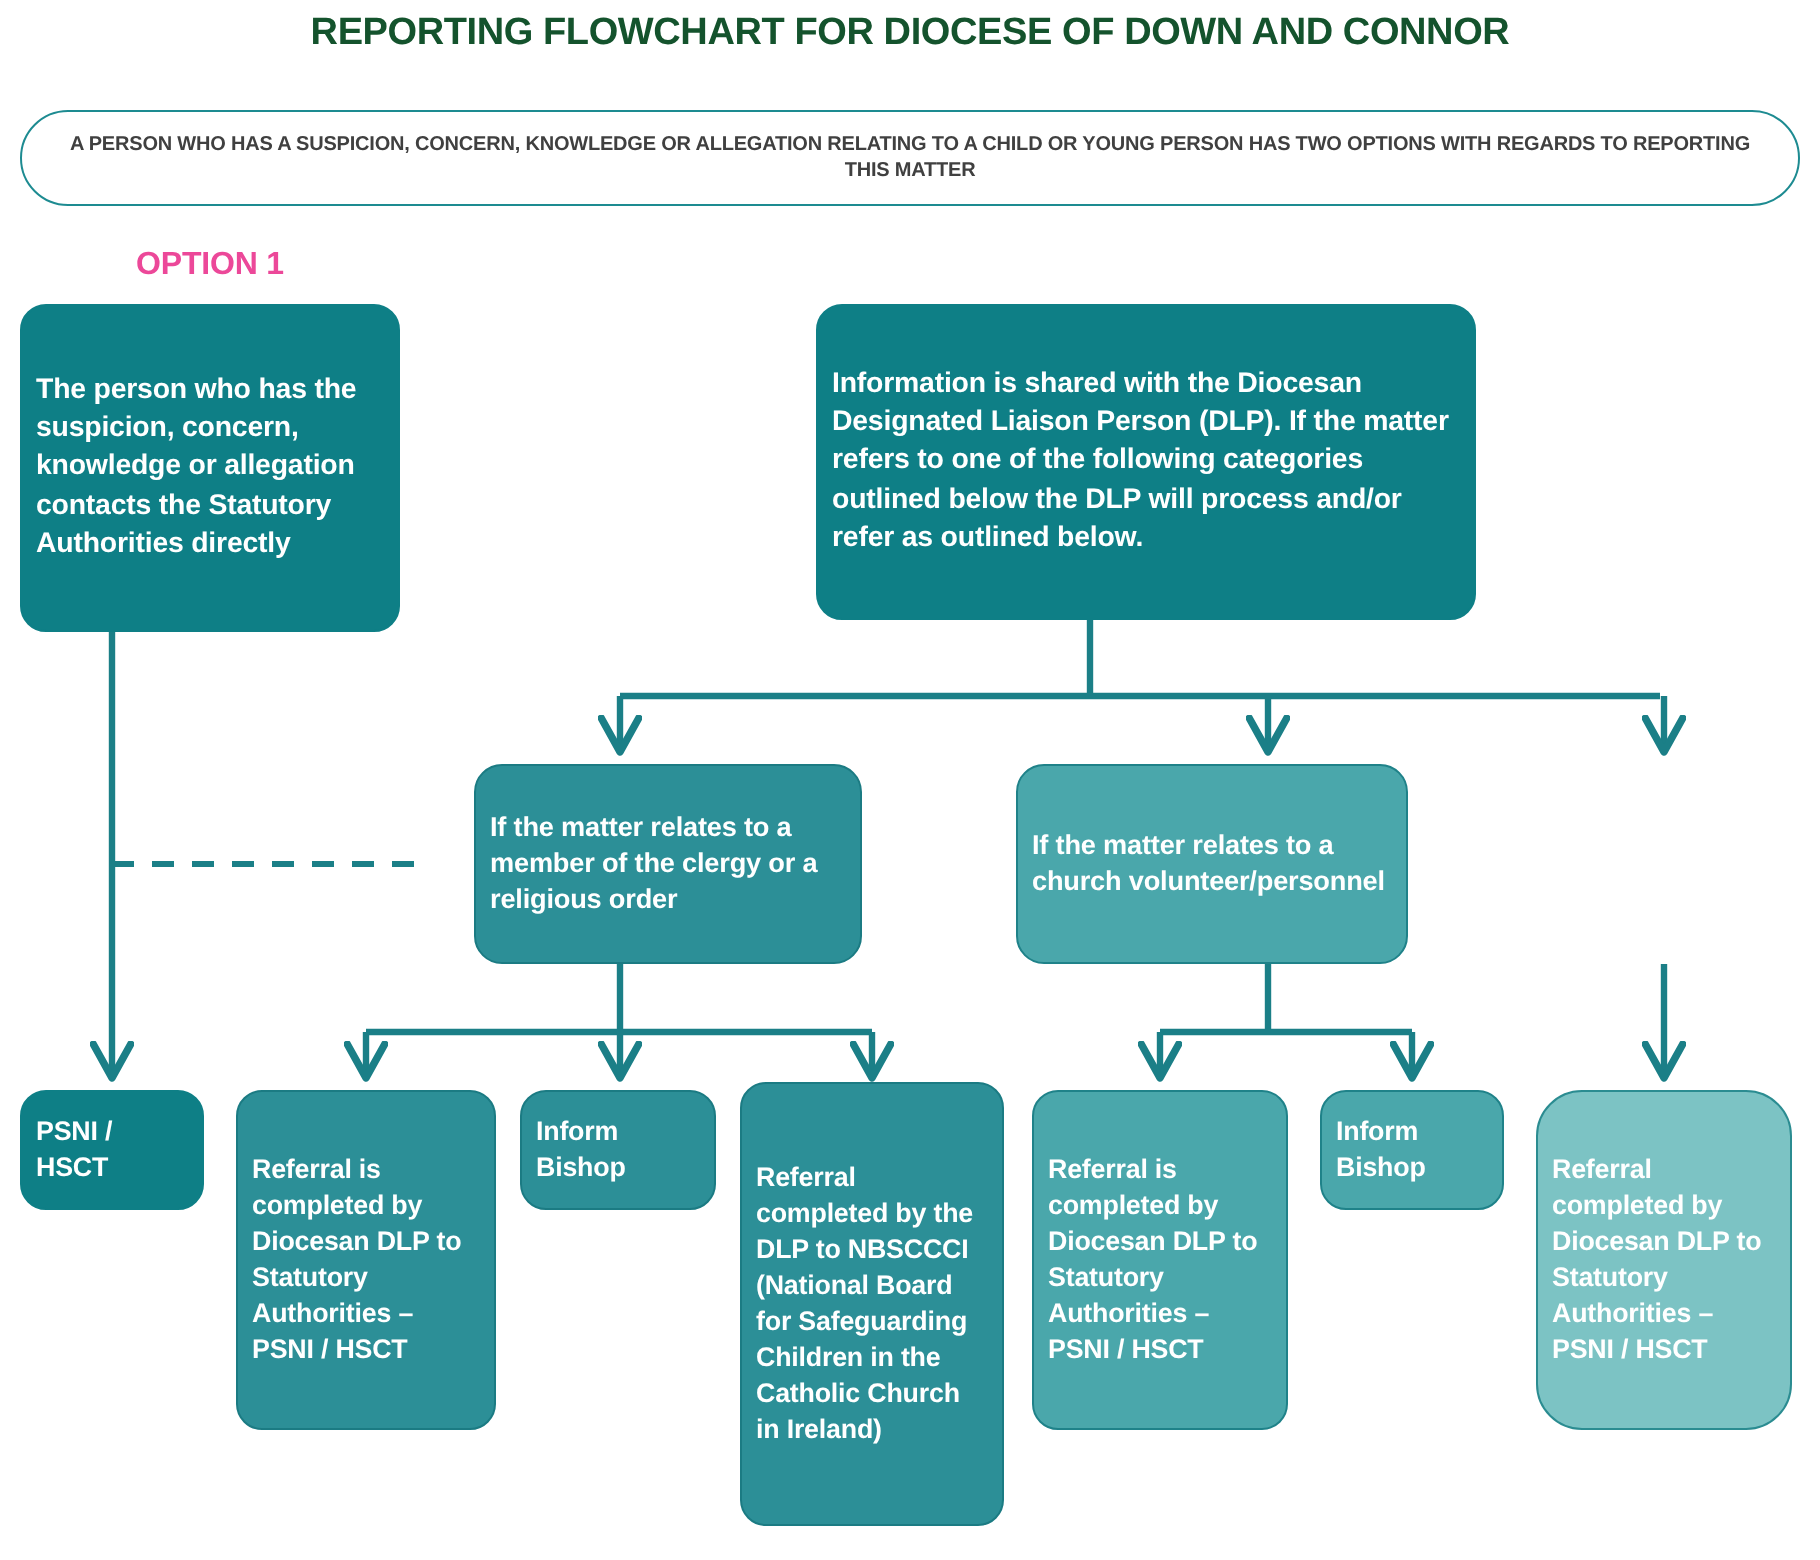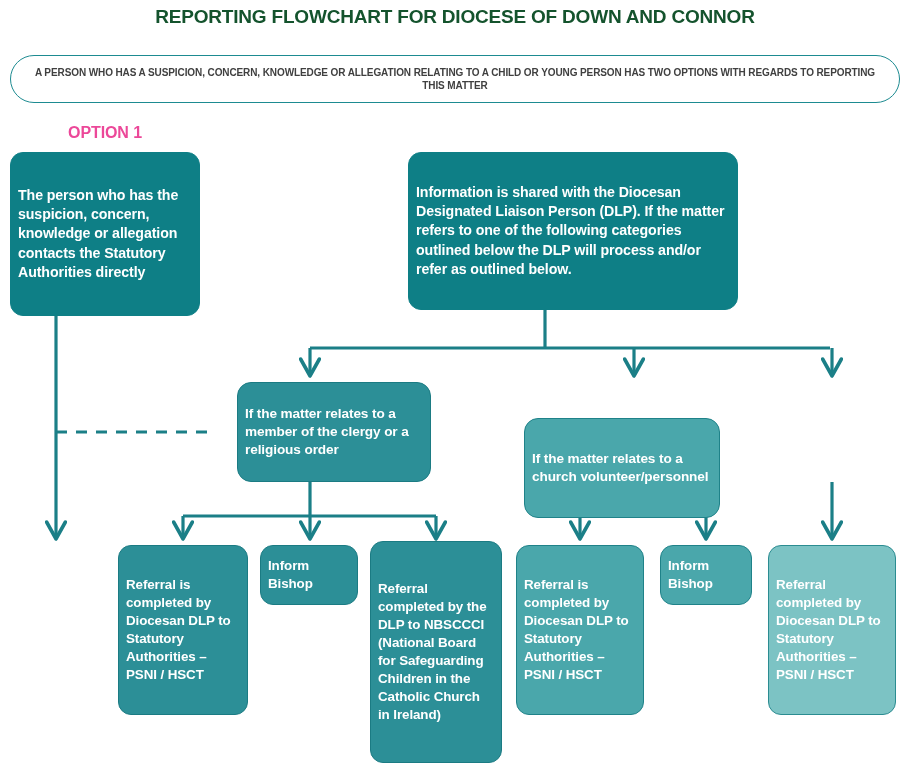--- a/index.html
+++ b/index.html
@@ -104,22 +104,22 @@
     font-size: 14.2px;
     margin-left: 28px;
   }
 
   
   #node-clergy {
     left: 213px; top: 382px; width: 194px; height: 100px;
     font-size: 13.6px; border-radius: 14px; margin-left: 24px;
   }
   #node-volunteer {
-    left: 524px; top: 382px; width: 196px; height: 100px;
-    font-size: 13.6px; border-radius: 14px; margin-top: 36px;
+    left: 508px; top: 382px; width: 196px; height: 100px;
+    font-size: 13.6px; border-radius: 14px;
   }
   #node-nonchurch {
     left: 768px; top: 382px; width: 128px; height: 100px;
     font-size: 13.6px; border-radius: 14px;
   }
 
   
   #node-psni-hsct {
     left: 10px; top: 545px; width: 92px; height: 60px;
     font-size: 13.4px;
@@ -140,20 +140,21 @@
     left: 516px; top: 545px; width: 128px; height: 170px;
     font-size: 13.4px;
   }
   #node-volunteer-bishop {
     left: 660px; top: 545px; width: 92px; height: 60px;
     font-size: 13.4px;
   }
   #node-nonchurch-referral {
     left: 768px; top: 545px; width: 128px; height: 170px;
     font-size: 13.4px;
+    border-radius: 23px;
   }
 </style>
 </head>
 <body>
 
 <div id="canvas">
 
   <svg id="wires" viewBox="0 0 910 780">
     <defs>
       <marker id="arrow" viewBox="0 0 12 12" refX="9.5" refY="6" markerWidth="7" markerHeight="7" orient="auto-start-reverse">
@@ -205,20 +206,23 @@
 
   <div class="node tone-mid" id="node-clergy">
     <span class="txt">If the matter relates to a member of the clergy or a religious order</span>
   </div>
 
   <div class="node tone-medium" id="node-volunteer">
     <span class="txt">If the matter relates to a church volunteer/personnel</span>
   </div>
 
 
+  <div class="node tone-dark" id="node-psni-hsct">
+    <span class="txt">PSNI / HSCT</span>
+  </div>
 
   <div class="node tone-mid" id="node-clergy-referral">
     <span class="txt">Referral is completed by Diocesan DLP to Statutory Authorities – PSNI / HSCT</span>
   </div>
 
   <div class="node tone-mid" id="node-clergy-bishop">
     <span class="txt">Inform Bishop</span>
   </div>
 
   <div class="node tone-mid" id="node-nbsccci">

